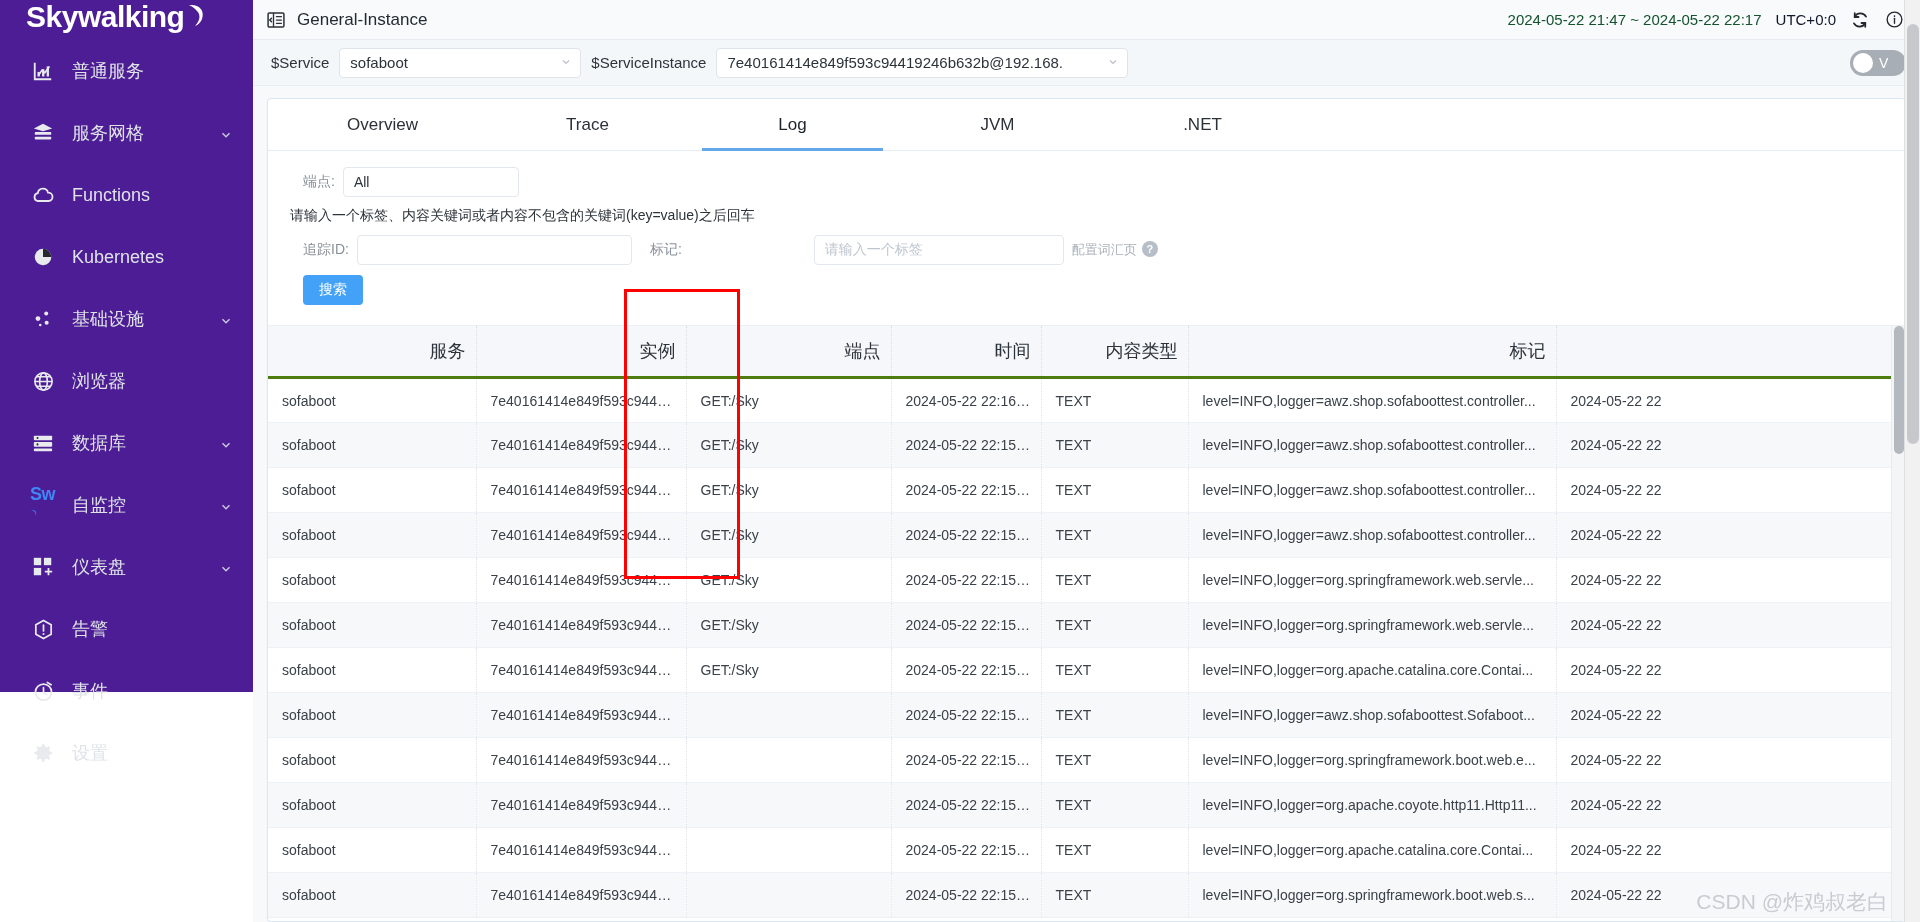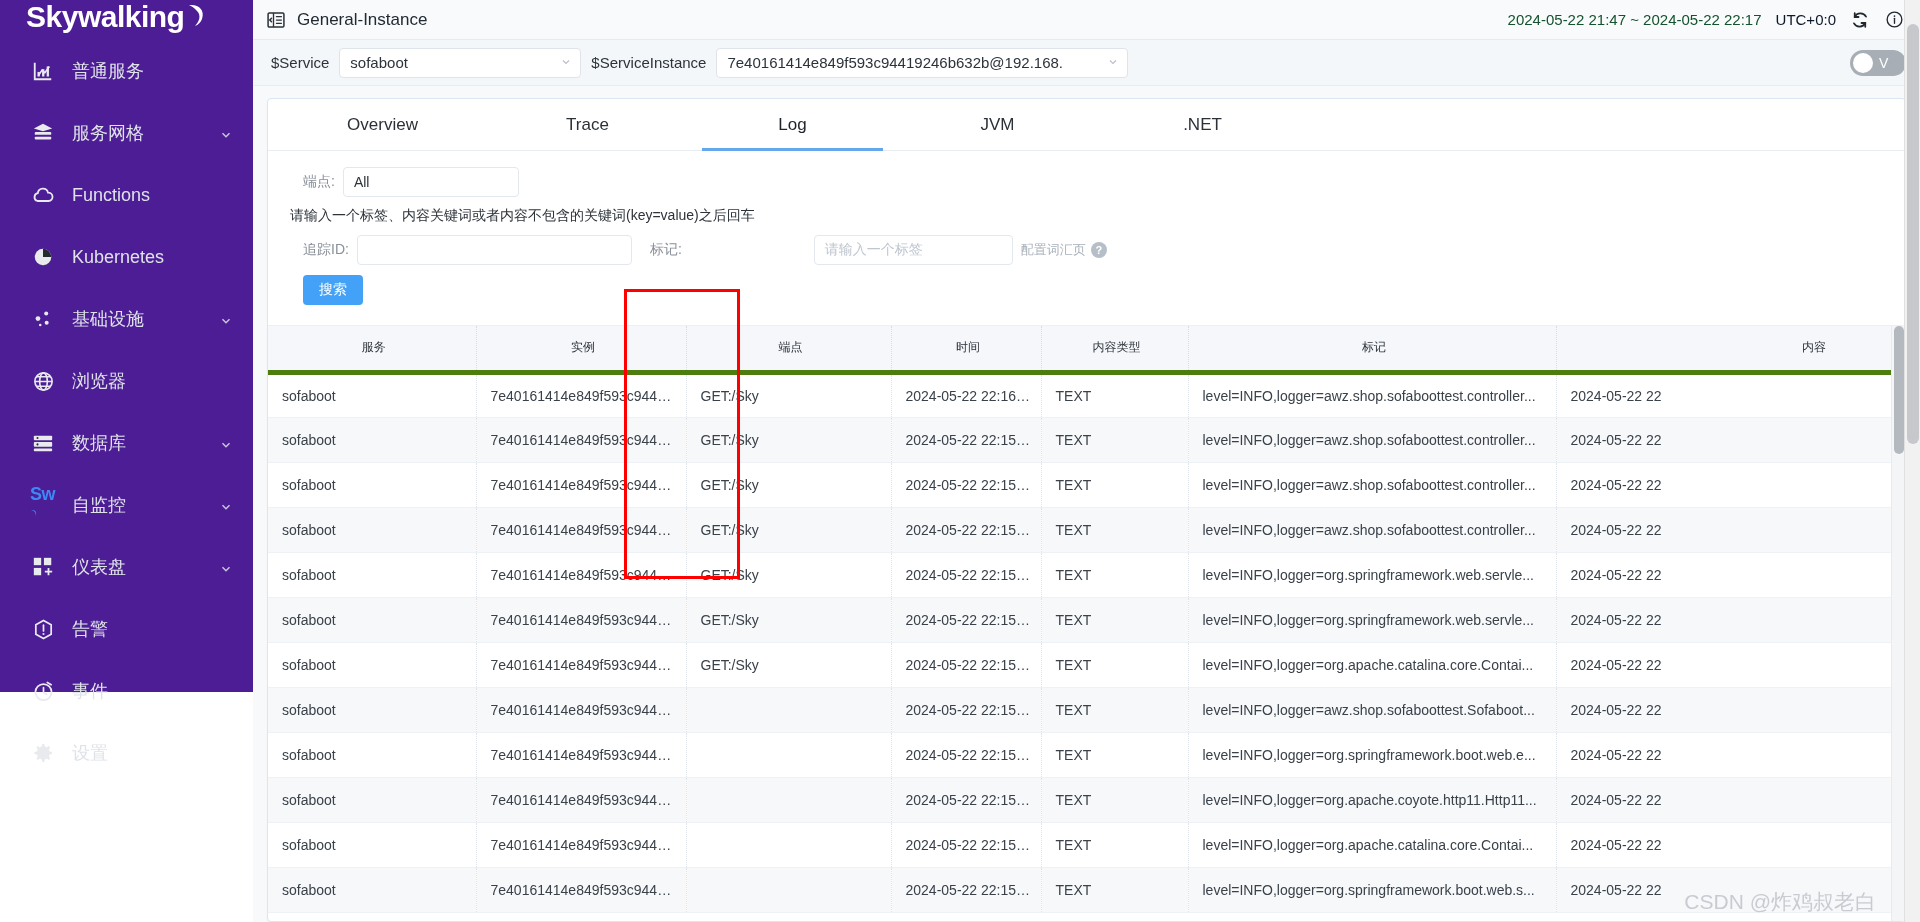--- a/index.html
+++ b/index.html
@@ -102,42 +102,42 @@
 
   .filters { padding: 16px 22px 10px 22px; }
   .filter-row { display: flex; align-items: center; gap: 8px; margin-bottom: 10px; margin-left: 13px; }
   .f-label { font-size: 14px; color: #8a9099; white-space: nowrap; }
   .f-input {
     height: 30px; border: 1px solid #e3e8ee; border-radius: 4px; background:#fff;
     display:flex; align-items:center; padding: 0 10px; font-size: 14px; color: #2d333a;
   }
   .f-endpoint { width: 176px; }
   .f-traceid { width: 275px; }
-  .f-tags { width: 199px; font-family: Liberation Serif, serif; }
+  .f-tags { width: 250px; font-family: Liberation Serif, serif; }
   .f-hint { font-size: 14px; color: #2d333a; margin: 2px 0 10px 0; }
   .f-placeholder { color: #bfc6cf; }
-  .f-link { font-size: 13px; color: #a9b1ba; display: flex; align-items: center; gap: 5px; cursor: pointer; }
+  .f-link { font-size: 13px; color: #a9b1ba; display: flex; align-items: flex-start; gap: 5px; cursor: pointer; }
   .help-dot {
     width: 16px; height: 16px; border-radius: 50%; background: #b6bec7; color: #fff;
     font-size: 11px; display:flex; align-items:center; justify-content:center; font-weight: bold;
   }
   .btn-search {
     background: #43a2f7; color: #fff; border: none; border-radius: 4px;
     height: 30px; padding: 0 16px; font-size: 14px; cursor: pointer;
     font-family: "Liberation Sans", sans-serif;
   }
 
   
   .table-wrap { flex: 1; min-height: 0; overflow: hidden; position: relative;
                 border-top: 1px solid #eceff3; }
   table { border-collapse: collapse; width: 1800px; table-layout: fixed; }
   thead th {
-    background: #f5f7fa; text-align: center; font-weight: normal;
-    font-size: 12px; color: #2d333a; padding: 13px 10px 13px 14px;
-    border-bottom: 5px solid #4d7c0f;
+    background: #f5f7fa; text-align: right; font-weight: normal;
+    font-size: 18px; color: #2d333a; padding: 13px 10px 13px 14px;
+    border-bottom: 3px solid #4d7c0f;
     border-right: 1px dotted #d8dee6;
     height: 46px;
   }
   tbody td {
     font-size: 14px; color: #3a4149; padding: 11px 10px 11px 14px;
     border-bottom: 1px solid #eef1f5;
     border-right: 1px dotted #dfe4ea;
     white-space: nowrap; overflow: hidden; text-overflow: ellipsis;
     height: 45px;
   }
@@ -167,21 +167,21 @@
   .page-vscroll-outer {
     position: absolute; top: 0; right: 0; width: 16px; bottom: 0;
     background: #f1f1f1; z-index: 40; border-left: 1px solid #e0e0e0;
   }
   .page-vscroll-thumb {
     position: absolute; left: 2px; width: 12px; top: 24px; height: 420px;
     background: #c6c8cc; border-radius: 6px;
   }
 
   .watermark {
-    position: absolute; right: 44px; bottom: 6px;
+    position: absolute; right: 32px; bottom: 6px;
     font-size: 21px; color: #c8ccd2; z-index: 50; white-space: nowrap;
     font-family: "Liberation Sans", sans-serif;
   }
 </style>
 </head>
 <body>
 
 <div class="app">
 
   <aside class="sidebar">

